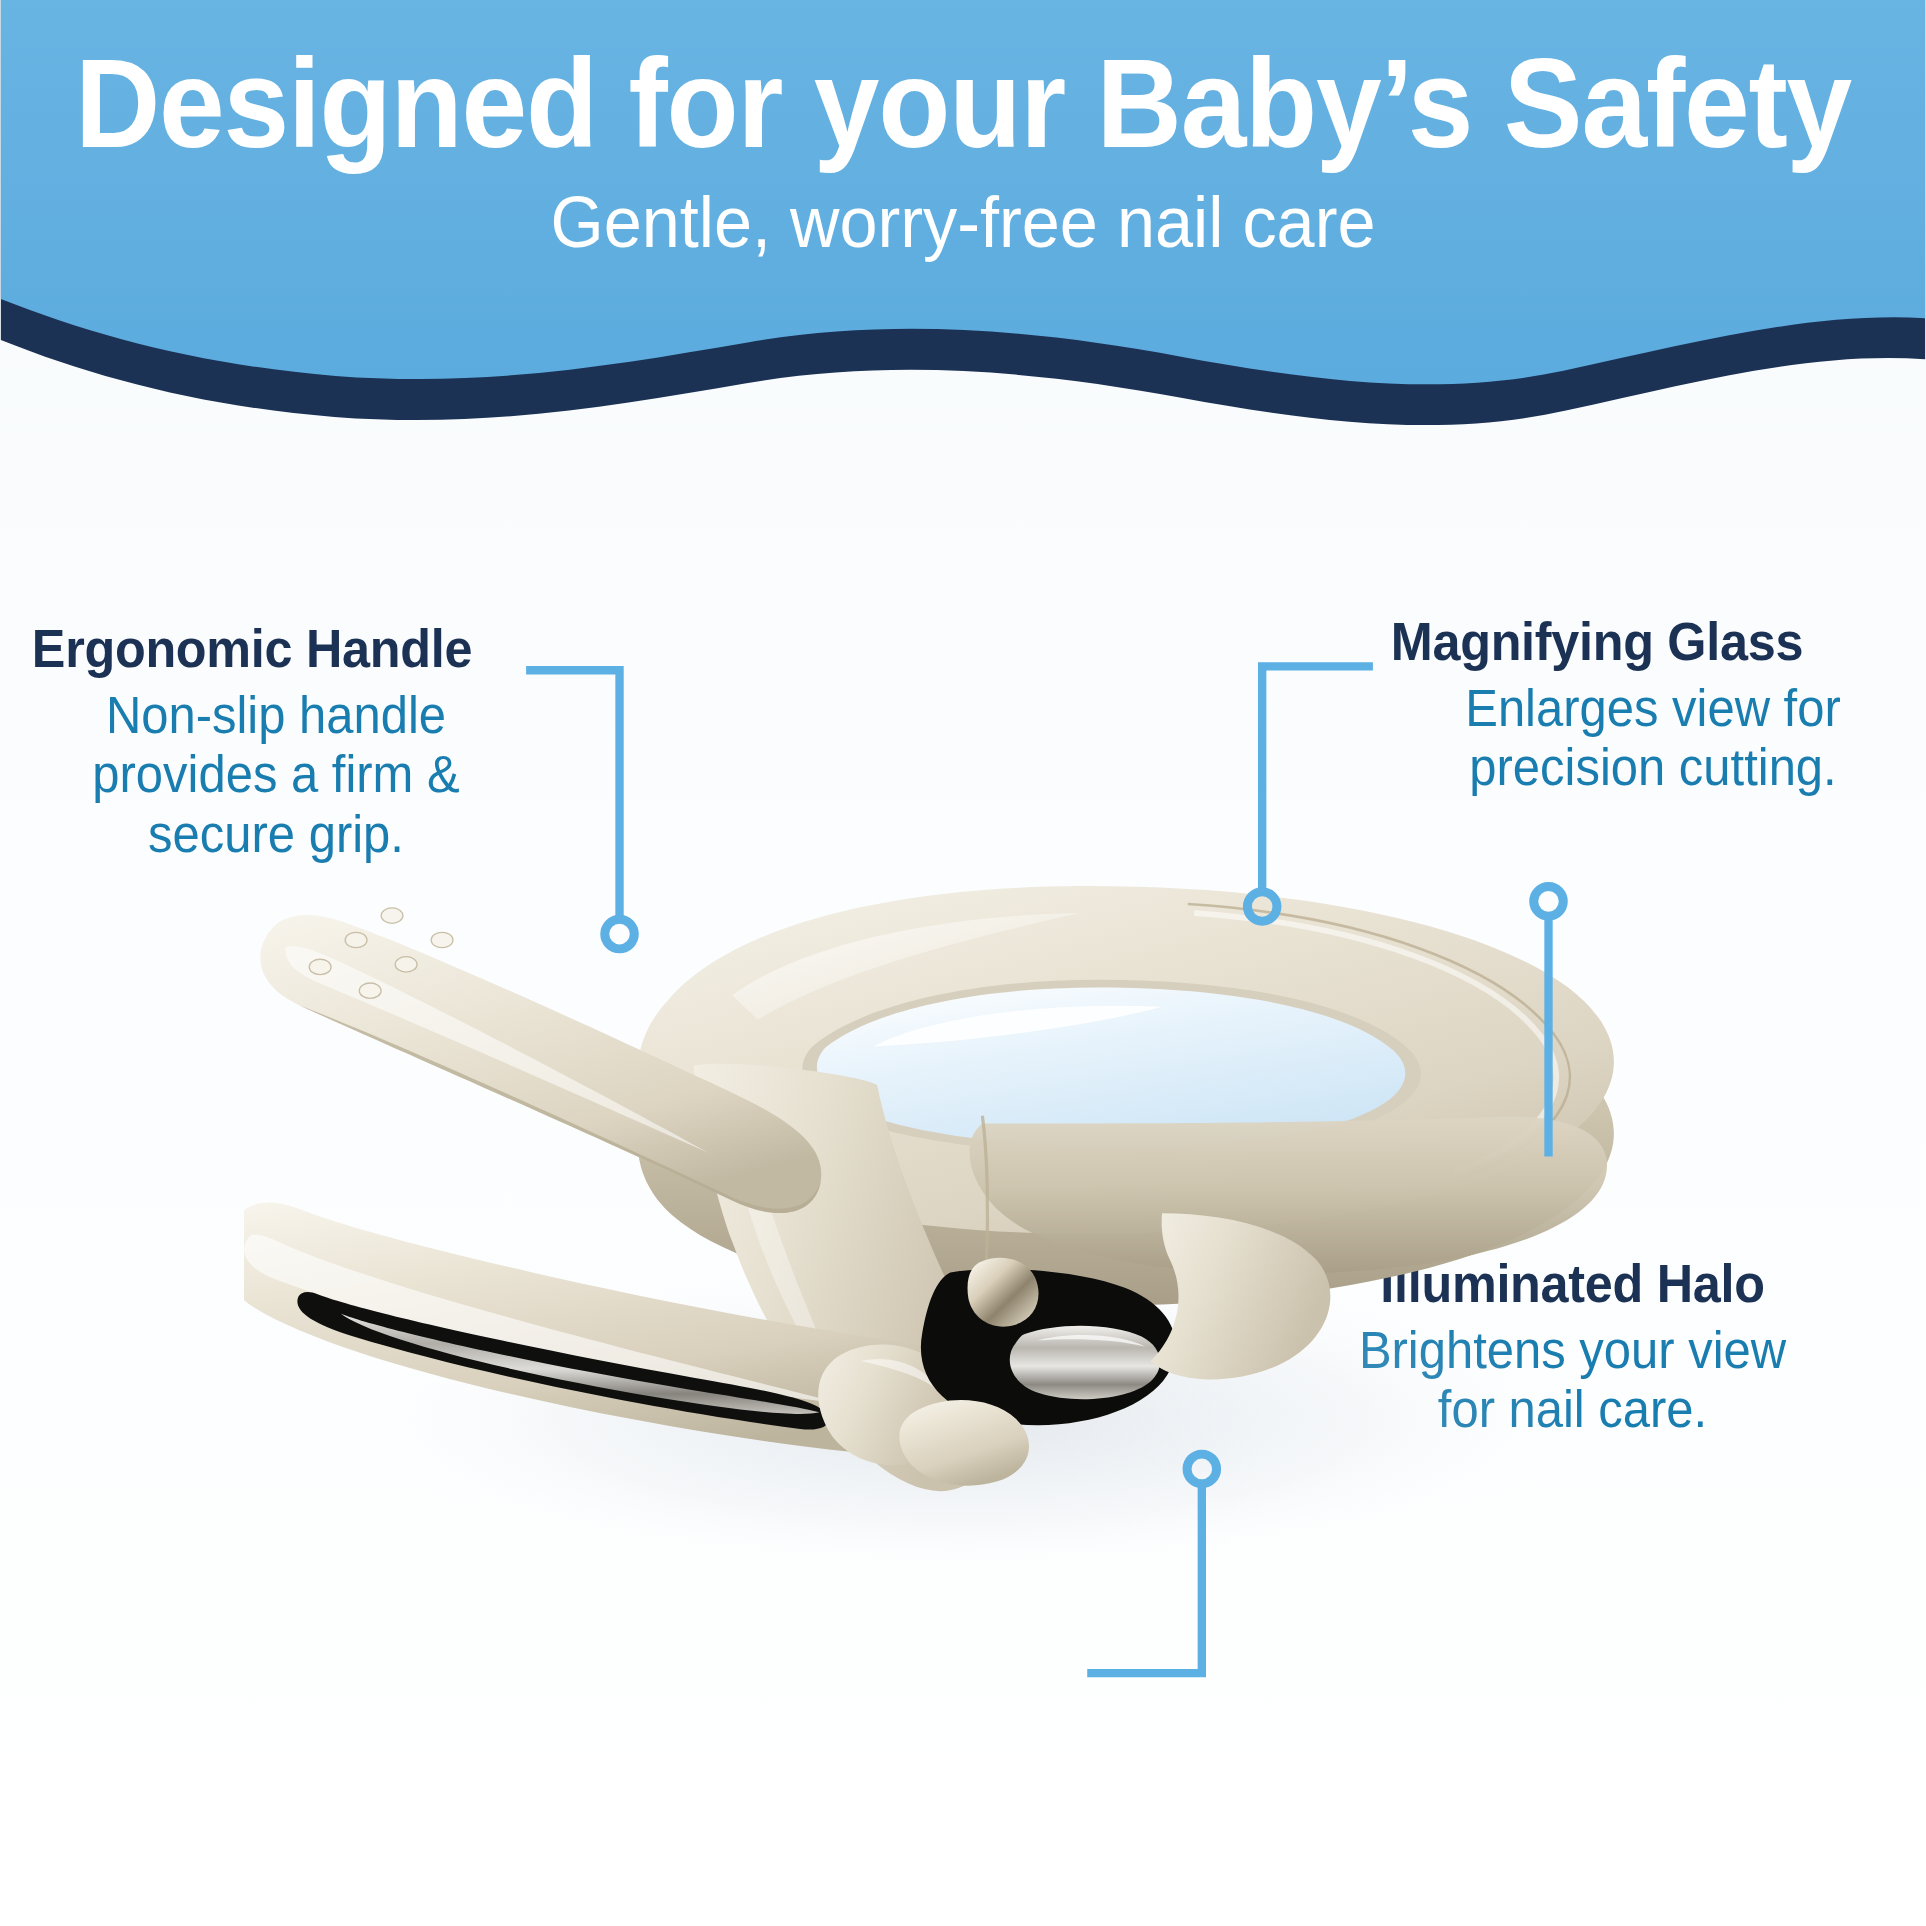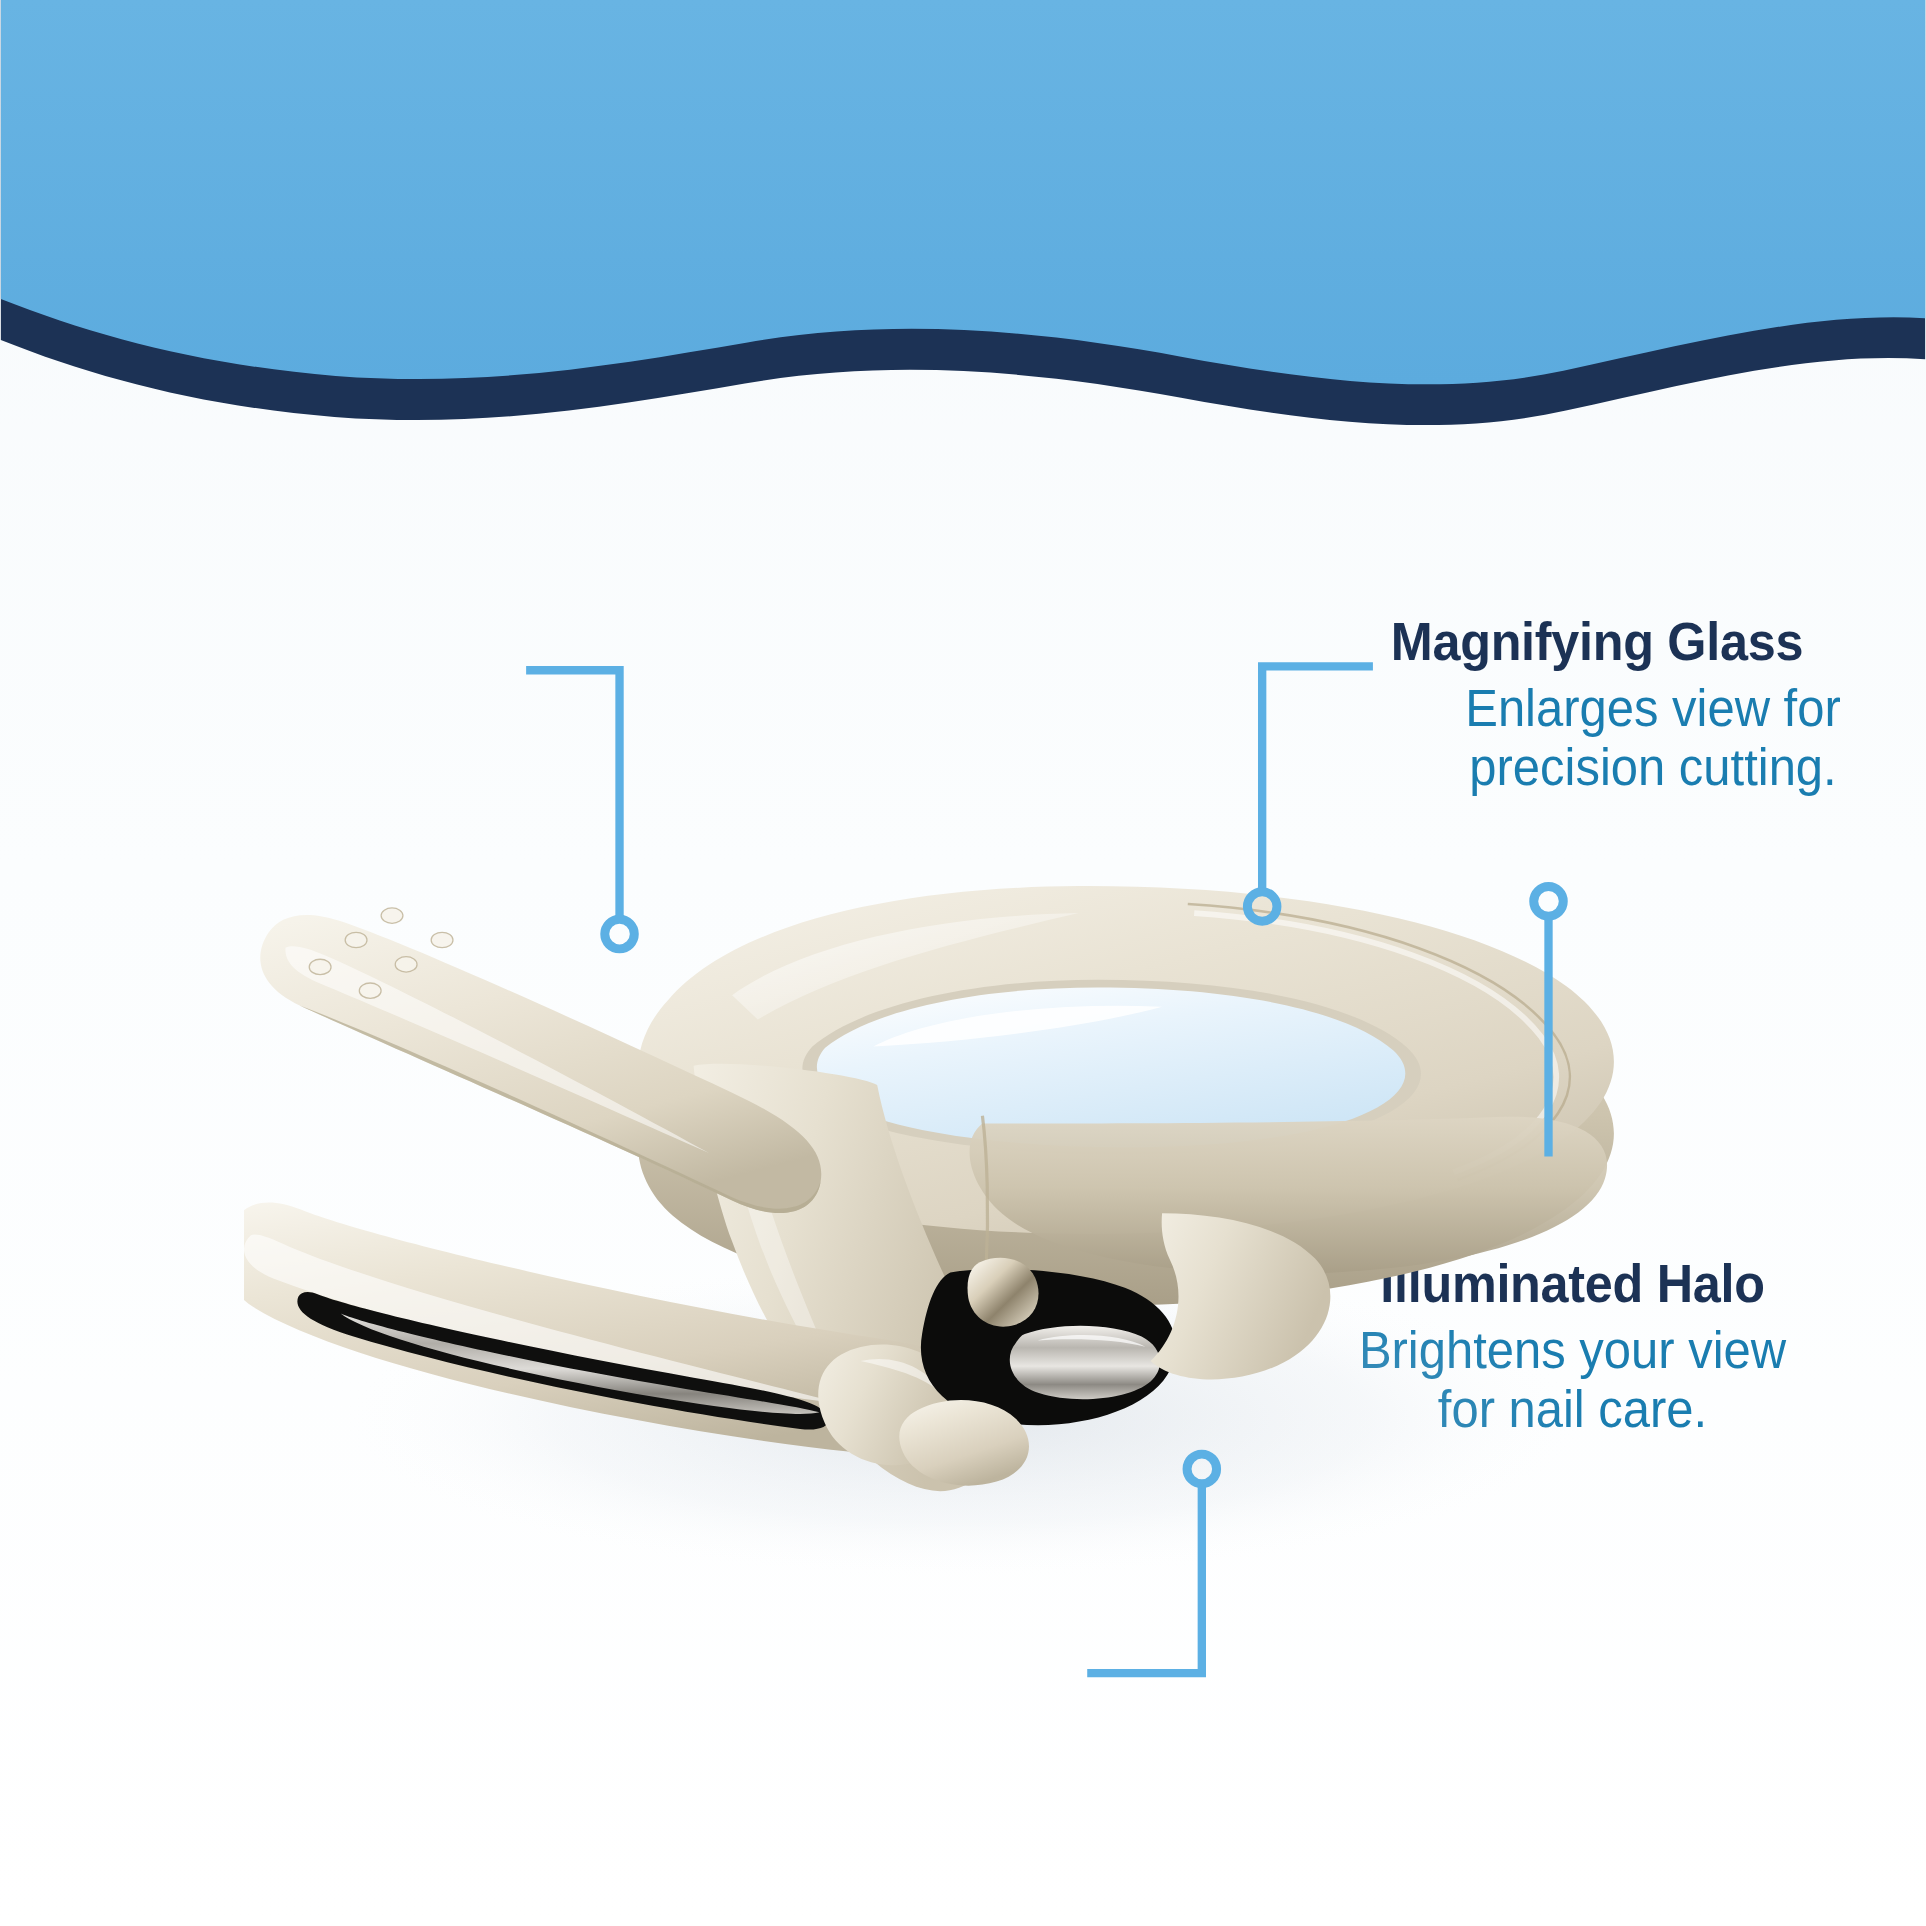--- a/index.html
+++ b/index.html
@@ -94,20 +94,24 @@
                C320,634 150,590 0,530 Z" fill="#1c3255"></path>
 
       <path d="M0,0 L3000,0 L3000,496
                C2820,486 2640,534 2436,578
                C2248,618 2058,596 1840,556
                C1602,512 1382,496 1164,534
                C964,568 762,604 522,586
                C322,570 152,526 0,466 Z" fill="url(#gBand)"></path>
     </svg>
 
+    <div class="header-text">
+      <div class="hero-title">Designed for your Baby’s Safety</div>
+      <div class="hero-sub">Gentle, worry-free nail care</div>
+    </div>
   </div>
 
   <div class="product">
     <svg width="1464" height="738" viewBox="0 0 2280 1150">
       <defs>
 
         <radialGradient id="gShadow" cx="50%" cy="50%" r="50%">
           <stop offset="0%" stop-color="#b9c4cf" stop-opacity="0.38"></stop>
           <stop offset="65%" stop-color="#cfd8e2" stop-opacity="0.16"></stop>
           <stop offset="100%" stop-color="#ffffff" stop-opacity="0"></stop>
@@ -336,20 +340,28 @@
       <path d="M1872,2318 L1872,2606 L1700,2606"></path>
     </g>
     <g fill="none" stroke="#5cb0e4" stroke-width="14">
       <circle cx="965" cy="1455" r="23"></circle>
       <circle cx="1966" cy="1412" r="23"></circle>
       <circle cx="2412" cy="1404" r="23"></circle>
       <circle cx="1872" cy="2288" r="23"></circle>
     </g>
   </svg>
 
+  <div class="callout c-left" id="co-handle">
+    <div class="c-title">Ergonomic Handle</div>
+    <div class="c-body">
+      <div>Non-slip handle</div>
+      <div>provides a firm &amp;</div>
+      <div>secure grip.</div>
+    </div>
+  </div>
 
   <div class="callout c-right" id="co-magnify">
     <div class="c-title">Magnifying  Glass</div>
     <div class="c-body">
       <div>Enlarges view for</div>
       <div>precision cutting.</div>
     </div>
   </div>
 
   <div class="callout c-cright" id="co-halo">

